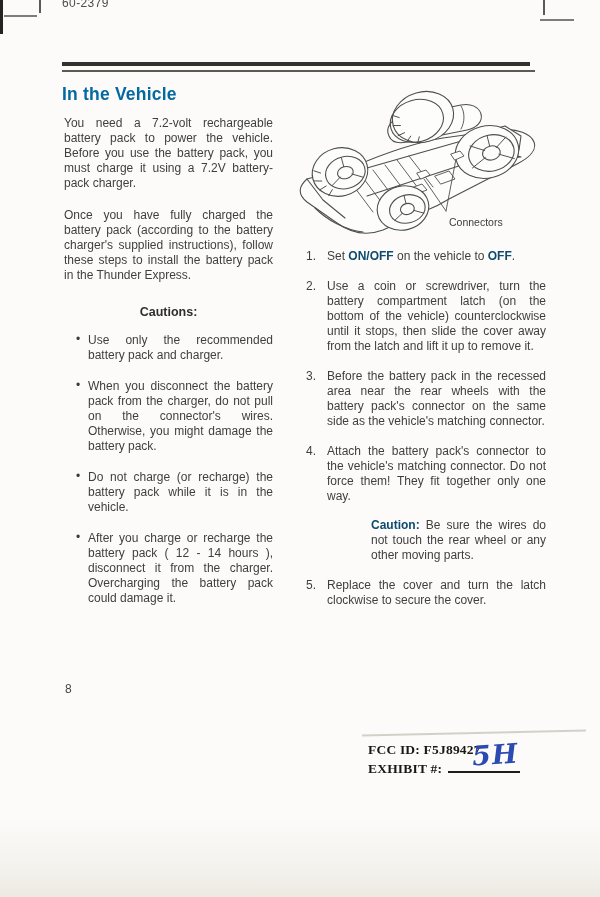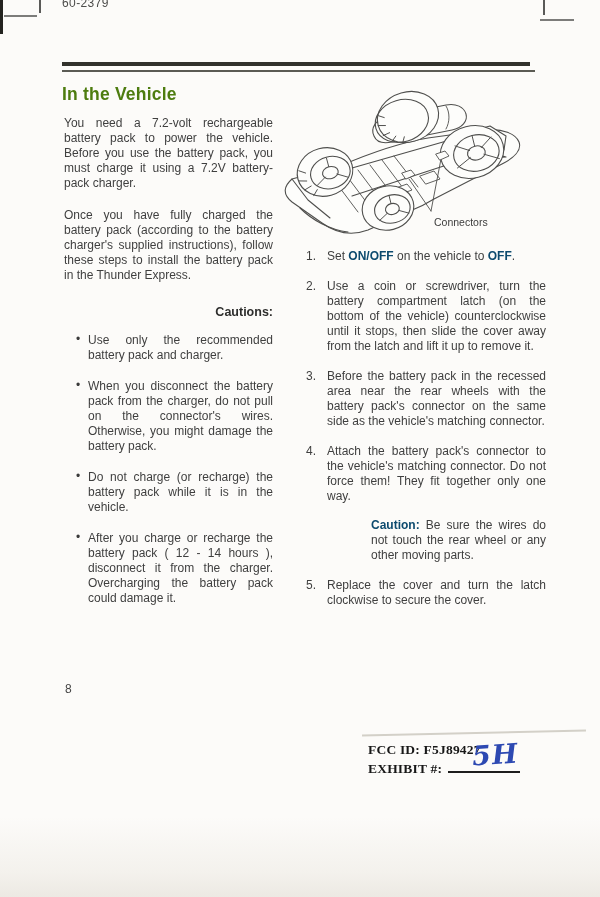--- a/index.html
+++ b/index.html
@@ -13,36 +13,36 @@
   .mark-tl-v{position:absolute;left:39px;top:0;width:2px;height:13px;background:#5a5a58;}
   .mark-tl-h{position:absolute;left:4px;top:15px;width:33px;height:2px;background:#7c7c7a;}
   .mark-tr-v{position:absolute;left:543px;top:0;width:2px;height:15px;background:#5a5a58;}
   .mark-tr-h{position:absolute;left:540px;top:19px;width:34px;height:2px;background:#7c7c7a;}
 
   .doc-number{position:absolute;left:62px;top:-4px;font-size:12px;color:#4c4c4a;letter-spacing:.4px;}
 
   .rule-thick{position:absolute;left:62px;top:62px;width:468px;height:4px;background:#32322c;}
   .rule-thin{position:absolute;left:62px;top:70px;width:473px;height:1.5px;background:#5b5b54;}
 
-  .page-title{position:absolute;left:62px;top:84px;margin:0;font-size:17.5px;font-weight:bold;color:#4d7c0f;letter-spacing:.2px;}
+  .page-title{position:absolute;left:62px;top:84px;margin:0;font-size:17.5px;font-weight:bold;color:#0369a1;letter-spacing:.2px;}
 
   .col-left{position:absolute;left:64px;top:116px;width:209px;font-size:12px;line-height:15px;text-align:justify;}
   .para{margin:0 0 17px 0;}
-  .cautions-heading{font-weight:bold;font-size:12.5px;color:#2e2e2d;text-align:right;margin:22px 0 13px 0;}
+  .cautions-heading{font-weight:bold;font-size:12.5px;color:#2e2e2d;text-align:center;margin:22px 0 13px 0;}
   .bullet{position:relative;padding-left:24px;margin:0 0 16px 0;}
   .bullet::before{content:"\2022";position:absolute;left:12px;top:-1px;color:#3a3a3a;}
 
   .col-right{position:absolute;left:306px;top:249px;width:240px;font-size:12px;line-height:15px;}
   .step{display:flex;margin:0 0 15px 0;}
   .step-num{width:21px;flex:none;}
   .step-body{flex:1;text-align:justify;}
   .step-note{margin-top:14px;margin-left:44px;}
   .col-right b,.page b{font-weight:bold;color:#0c4a6e;}
 
-  .figure{position:absolute;left:278px;top:80px;width:292px;height:165px;}
+  .figure{position:absolute;left:293px;top:80px;width:292px;height:165px;}
   .figure svg{display:block;width:100%;height:100%;}
   .figure text{font-family:"Liberation Sans",sans-serif;font-size:10.5px;fill:#3c3c3c;}
 
   .page-number{position:absolute;left:65px;top:682px;font-size:12px;color:#454545;}
 
   .stamp{position:absolute;left:368px;top:741px;width:222px;}
   .stamp-edge{position:absolute;left:-6px;top:-9px;width:224px;height:1.5px;background:#d3d0c8;transform:rotate(-1.3deg);}
   .stamp-line{font-family:"Liberation Serif",serif;font-weight:bold;font-size:13.5px;line-height:17.5px;color:#181818;letter-spacing:.2px;}
   .exhibit-row{position:relative;white-space:nowrap;}
   .exhibit-blank{display:inline-block;width:72px;height:12px;border-bottom:2px solid #1d1d1d;margin-left:6px;}

